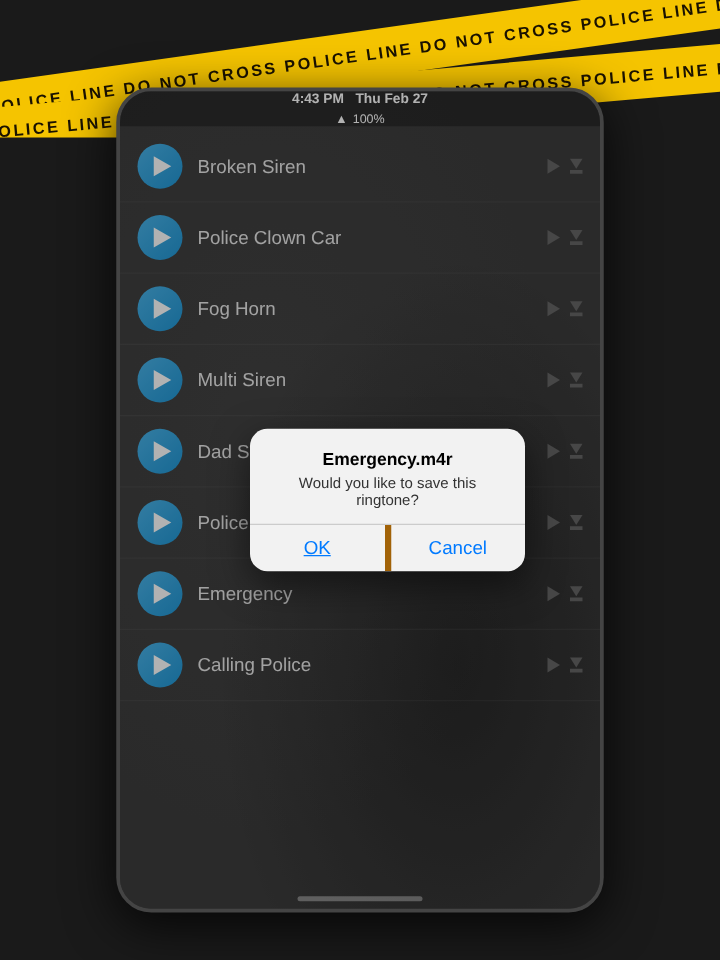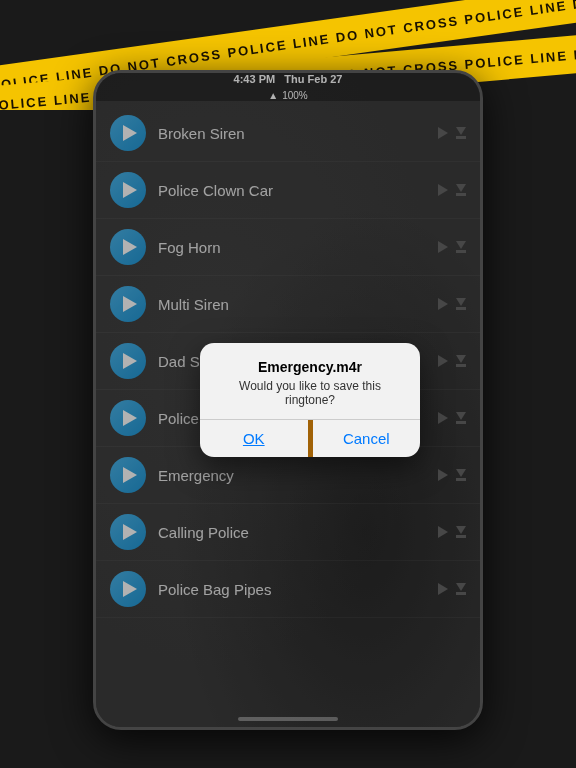--- a/index.html
+++ b/index.html
@@ -382,31 +382,20 @@
       <div class="play-btn"></div>
       <span class="item-name">Calling Police</span>
       <div class="item-actions">
         <div class="tri"></div>
         <div class="dl-icon">
           <div class="dl-arrow"></div>
           <div class="dl-line"></div>
         </div>
       </div>
     </div>
-        <div class="ringtone-item">
-      <div class="play-btn"></div>
-      <span class="item-name">Police Bag Pipes</span>
-      <div class="item-actions">
-        <div class="tri"></div>
-        <div class="dl-icon">
-          <div class="dl-arrow"></div>
-          <div class="dl-line"></div>
-        </div>
-      </div>
-    </div>
       </div>
 
     <div class="dialog-overlay">
       <div class="dialog">
         <div class="dialog-content">
           <div class="dialog-title">Emergency.m4r</div>
           <div class="dialog-message">Would you like to save this ringtone?</div>
         </div>
         <div class="dialog-buttons">
           <button class="dialog-btn">OK</button>

